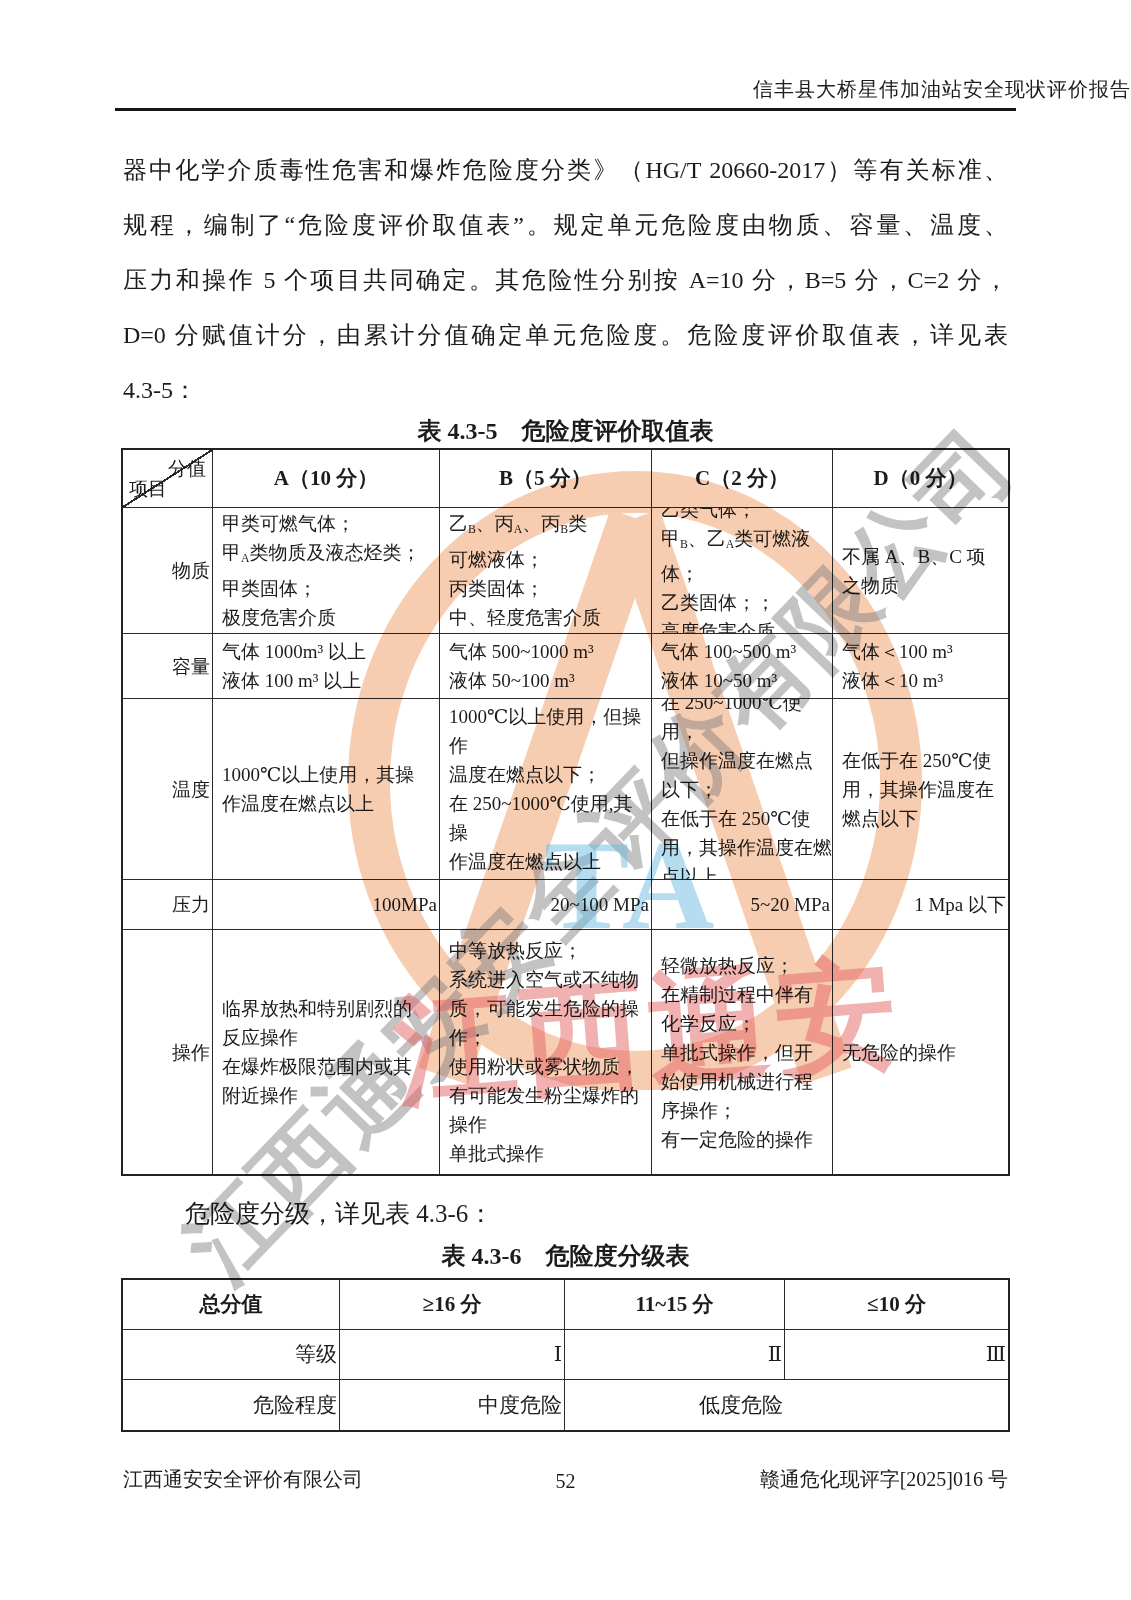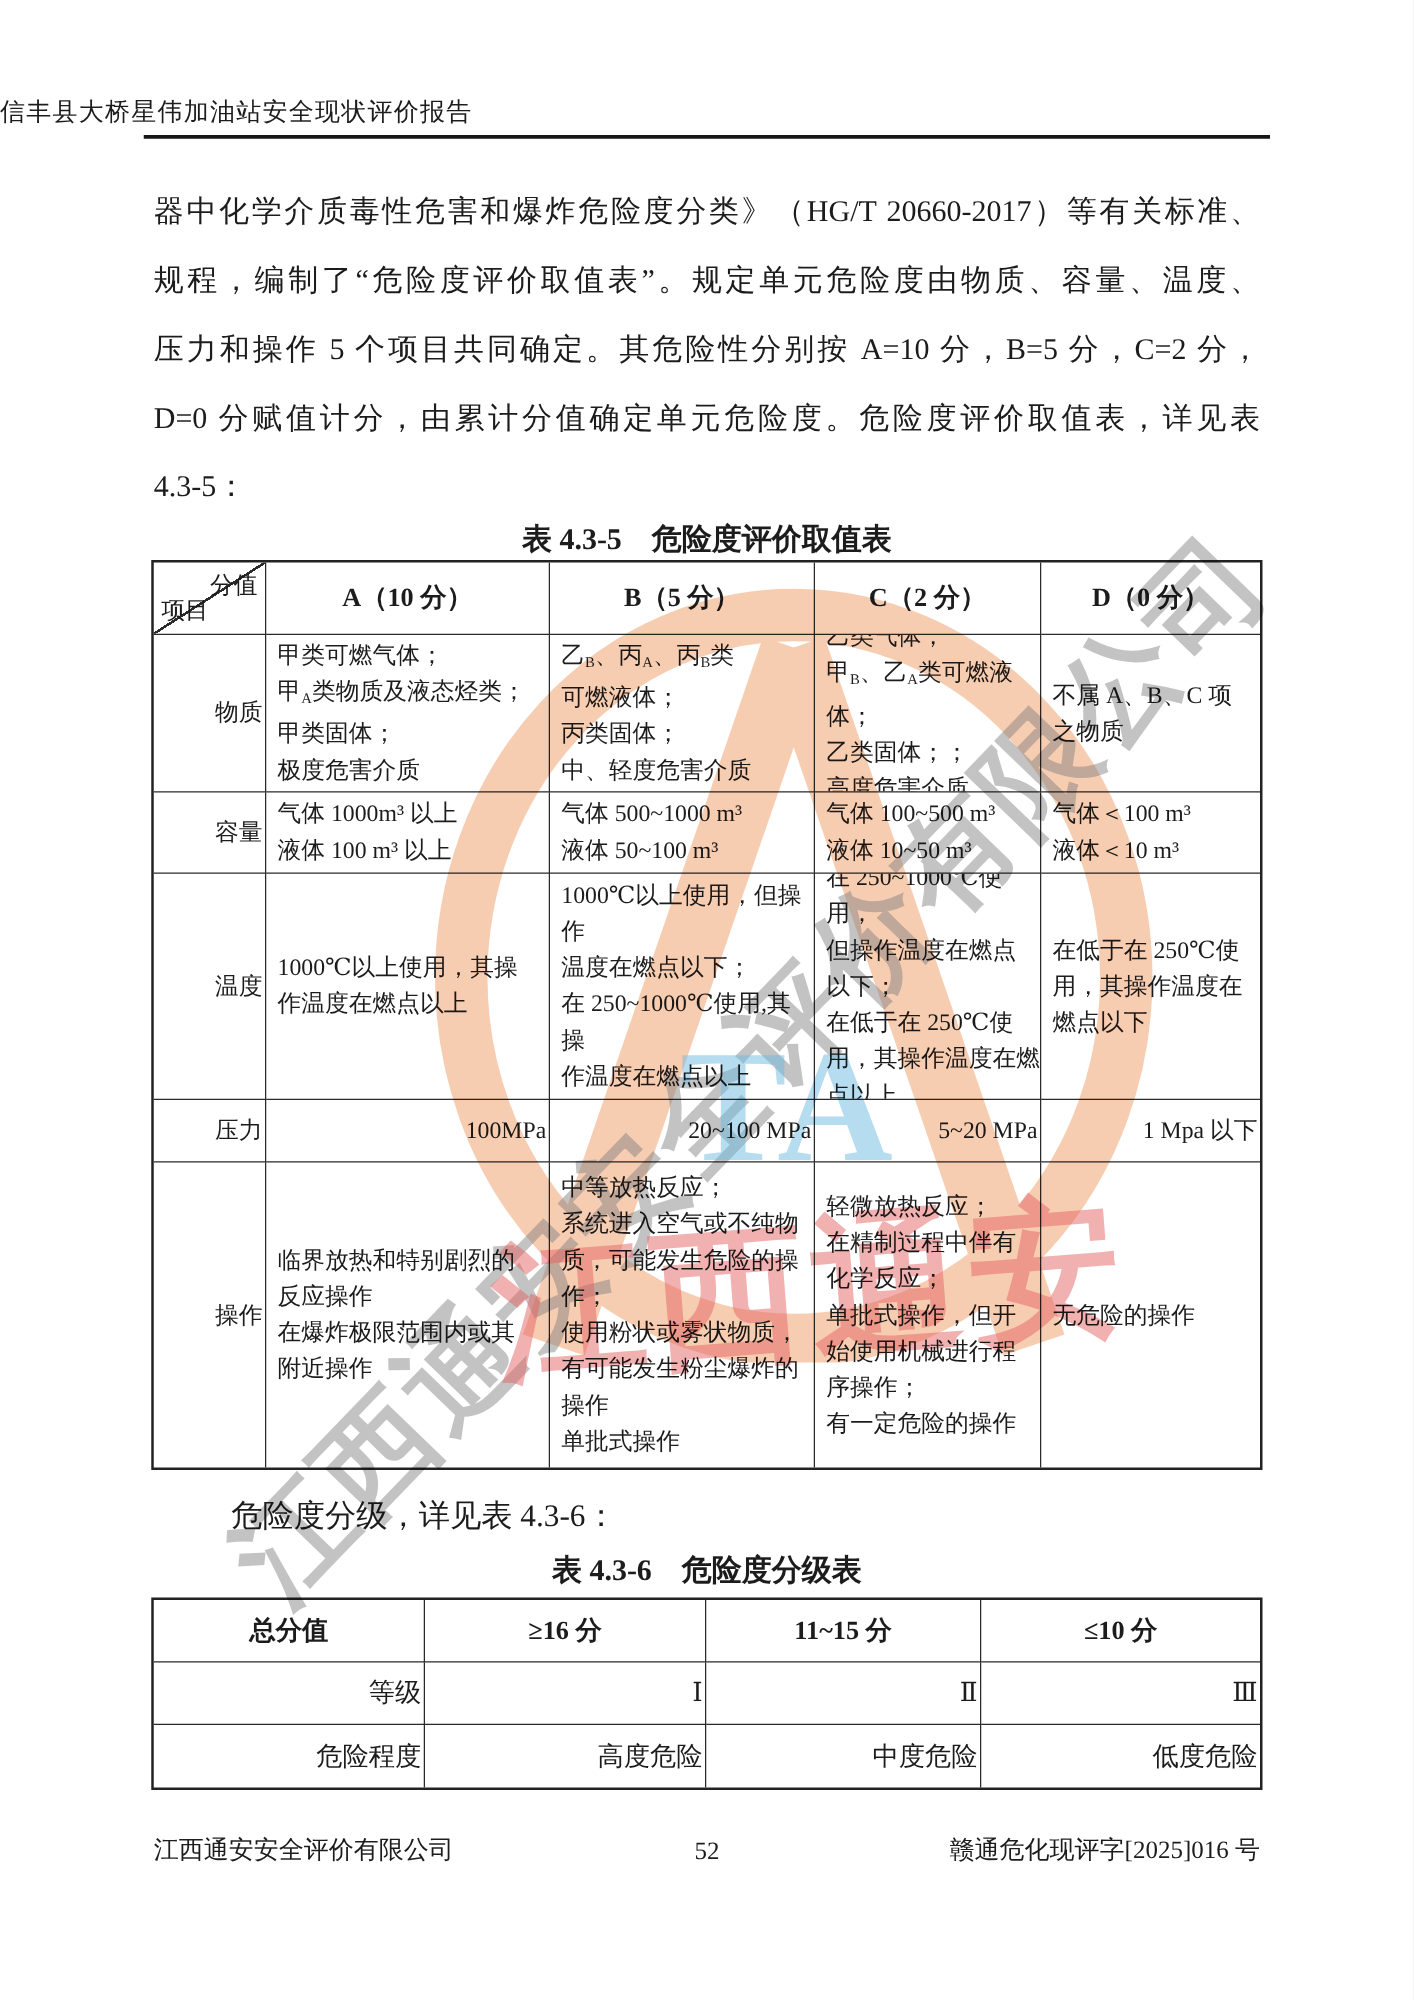--- a/index.html
+++ b/index.html
@@ -1,19 +1,19 @@
 <!DOCTYPE html>
 <html><head>
 <meta charset="utf-8">
 <style>
   html,body{margin:0;padding:0;background:#e8e8e8;}
   .page{position:relative;width:1131px;height:1600px;background:#ffffff;margin:0 auto;overflow:hidden;
         font-family:"Liberation Serif","DejaVu Serif",serif;color:#1c1c1c;}
   
-  .header-title{position:absolute;top:76px;left:0;right:0;text-align:left;font-size:20px;letter-spacing:1px;}
+  .header-title{position:absolute;top:76px;left:0;right:0;text-align:right;font-size:20px;letter-spacing:1px;}
   .header-rule{position:absolute;top:108px;left:115px;width:901px;height:3px;background:#161616;}
   
   .para{position:absolute;left:123px;top:143px;width:885px;}
   .pline{height:55px;line-height:55px;font-size:24px;white-space:nowrap;}
   .pline.just{text-align:justify;text-align-last:justify;white-space:normal;overflow:hidden;}
   
   .t-title{position:absolute;left:0;right:0;text-align:center;font-weight:700;font-size:24px;}
   .t1-title{top:415px;}
   .t2-title{top:1240px;}
   
@@ -199,23 +199,20 @@
         <span>Ⅱ</span>
       </div>
     <div class="c ctr lastcol">
         <span>Ⅲ</span>
       </div>
 
     <div class="c ctr lastrow">
         <span>危险程度</span>
       </div>
     <div class="c ctr lastrow">
-        <span>高度危险</span>
-      </div>
-    <div class="c ctr lastrow">
         <span>中度危险</span>
       </div>
     <div class="c ctr lastrow lastcol">
         <span>低度危险</span>
       </div>
   </div>
 
   <div class="footer-left">江西通安安全评价有限公司</div>
   <div class="footer-center">52</div>
   <div class="footer-right">赣通危化现评字[2025]016 号</div>

